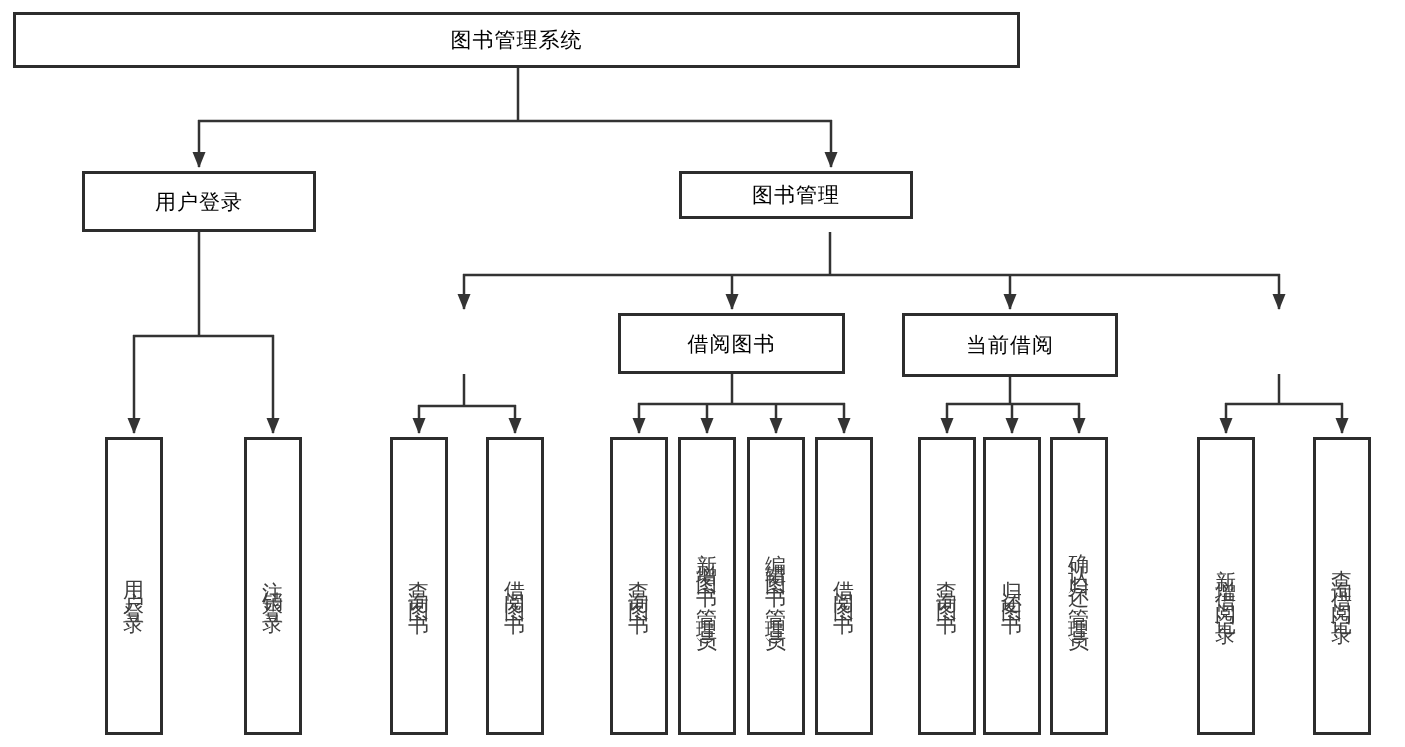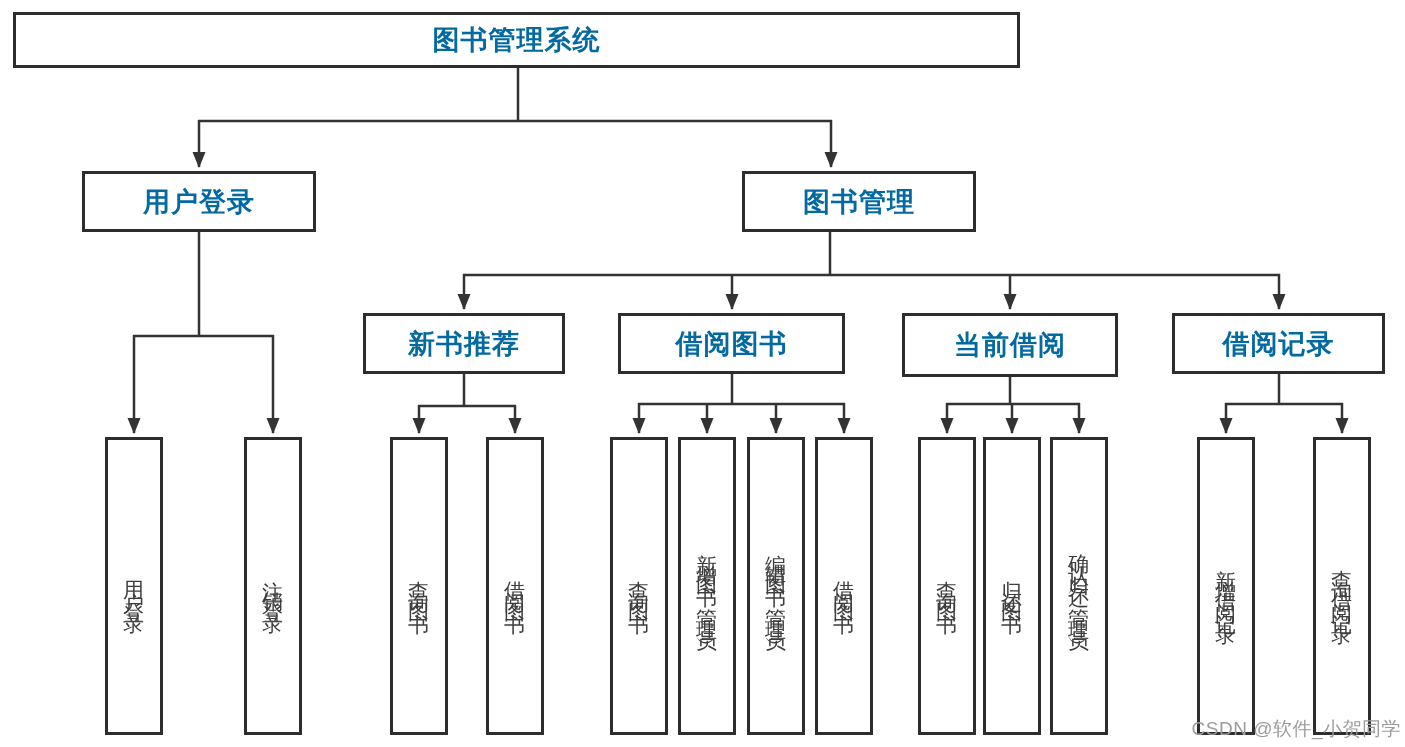--- a/index.html
+++ b/index.html
@@ -12,25 +12,24 @@
   }
   #connectors{position:absolute;left:0;top:0;width:1405px;height:747px;}
   #connectors line{stroke:#333333;stroke-width:2.5;}
   #connectors .arrowline{marker-end:url(#arrowhead);}
   .node{
     position:absolute;
     border:3px solid #2d2d2d;
     background:#ffffff;
     display:flex;align-items:center;justify-content:center;
     box-sizing:border-box;
-    color:#0369a1;
-    font-size:27px;
+    color:#000000;
+    font-size:21px;
     letter-spacing:1px;
     text-align:center;
-    font-weight:bold;
   }
   .leaf{
     position:absolute;
     border:3px solid #2d2d2d;
     background:#ffffff;
     display:flex;align-items:center;justify-content:center;
     box-sizing:border-box;
     color:#3d3d3d;
     font-size:21px;
   }
@@ -102,35 +101,29 @@
     <line class="arrowline" x1="1342" y1="403" x2="1342" y2="433"></line>
   </svg>
 
   <div class="node" style="left:13px;top:12px;width:1007px;height:56px;">
     <span>图书管理系统</span>
   </div>
 
   <div class="node" style="left:82px;top:171px;width:234px;height:61px;">
     <span>用户登录</span>
   </div>
-  <div class="node" style="left:742px;top:171px;width:234px;height:61px;">
+  <div class="node" style="left:679px;top:171px;width:234px;height:48px;">
     <span>图书管理</span>
   </div>
 
-  <div class="node" style="left:363px;top:313px;width:202px;height:61px;">
-    <span>新书推荐</span>
-  </div>
   <div class="node" style="left:618px;top:313px;width:227px;height:61px;">
     <span>借阅图书</span>
   </div>
   <div class="node" style="left:902px;top:313px;width:216px;height:64px;">
     <span>当前借阅</span>
-  </div>
-  <div class="node" style="left:1172px;top:313px;width:213px;height:61px;">
-    <span>借阅记录</span>
   </div>
 
   <div class="leaf" style="left:105px;top:437px;width:58px;height:298px;">
     <span class="vtext">用户登录</span>
   </div>
   <div class="leaf" style="left:244px;top:437px;width:58px;height:298px;">
     <span class="vtext">注销登录</span>
   </div>
 
   <div class="leaf" style="left:390px;top:437px;width:58px;height:298px;">
@@ -163,14 +156,13 @@
     <span class="vtext">确认归还（管理员）</span>
   </div>
 
   <div class="leaf" style="left:1197px;top:437px;width:58px;height:298px;">
     <span class="vtext">新增借阅记录</span>
   </div>
   <div class="leaf" style="left:1313px;top:437px;width:58px;height:298px;">
     <span class="vtext">查询借阅记录</span>
   </div>
 
-  <div id="watermark">CSDN @软件_小贺同学</div>
 </div>
 
 </body></html>

